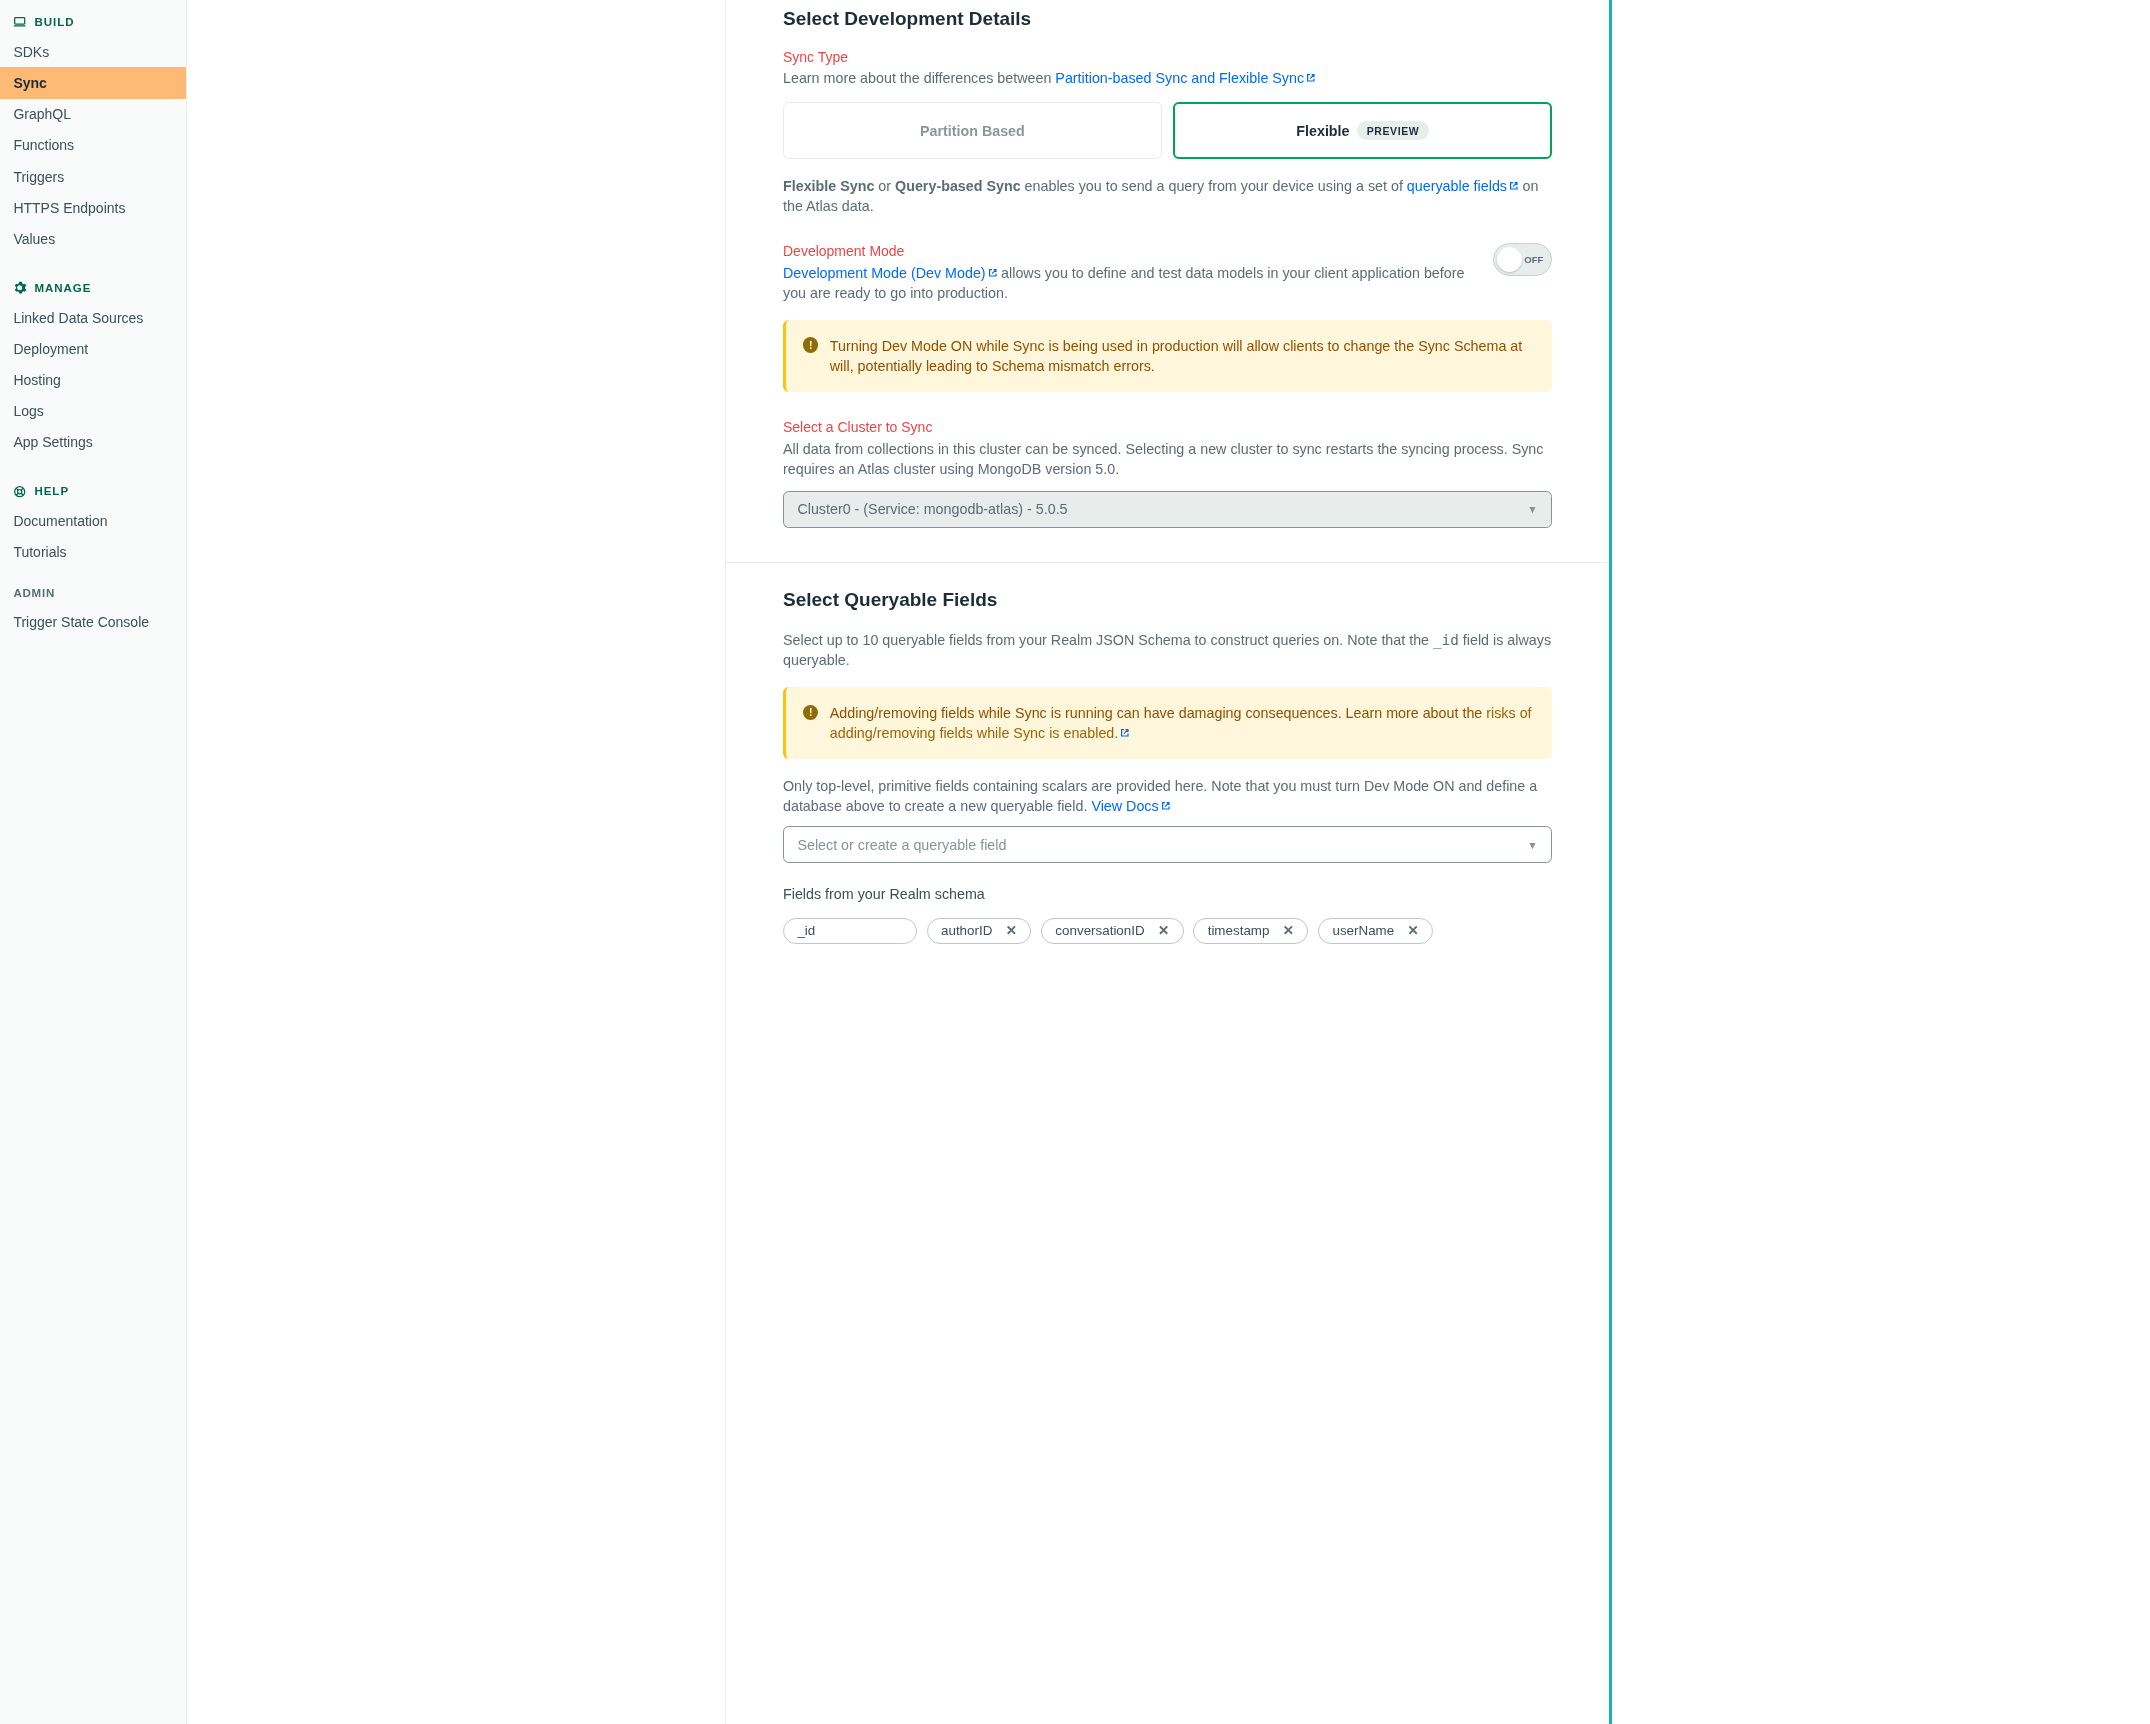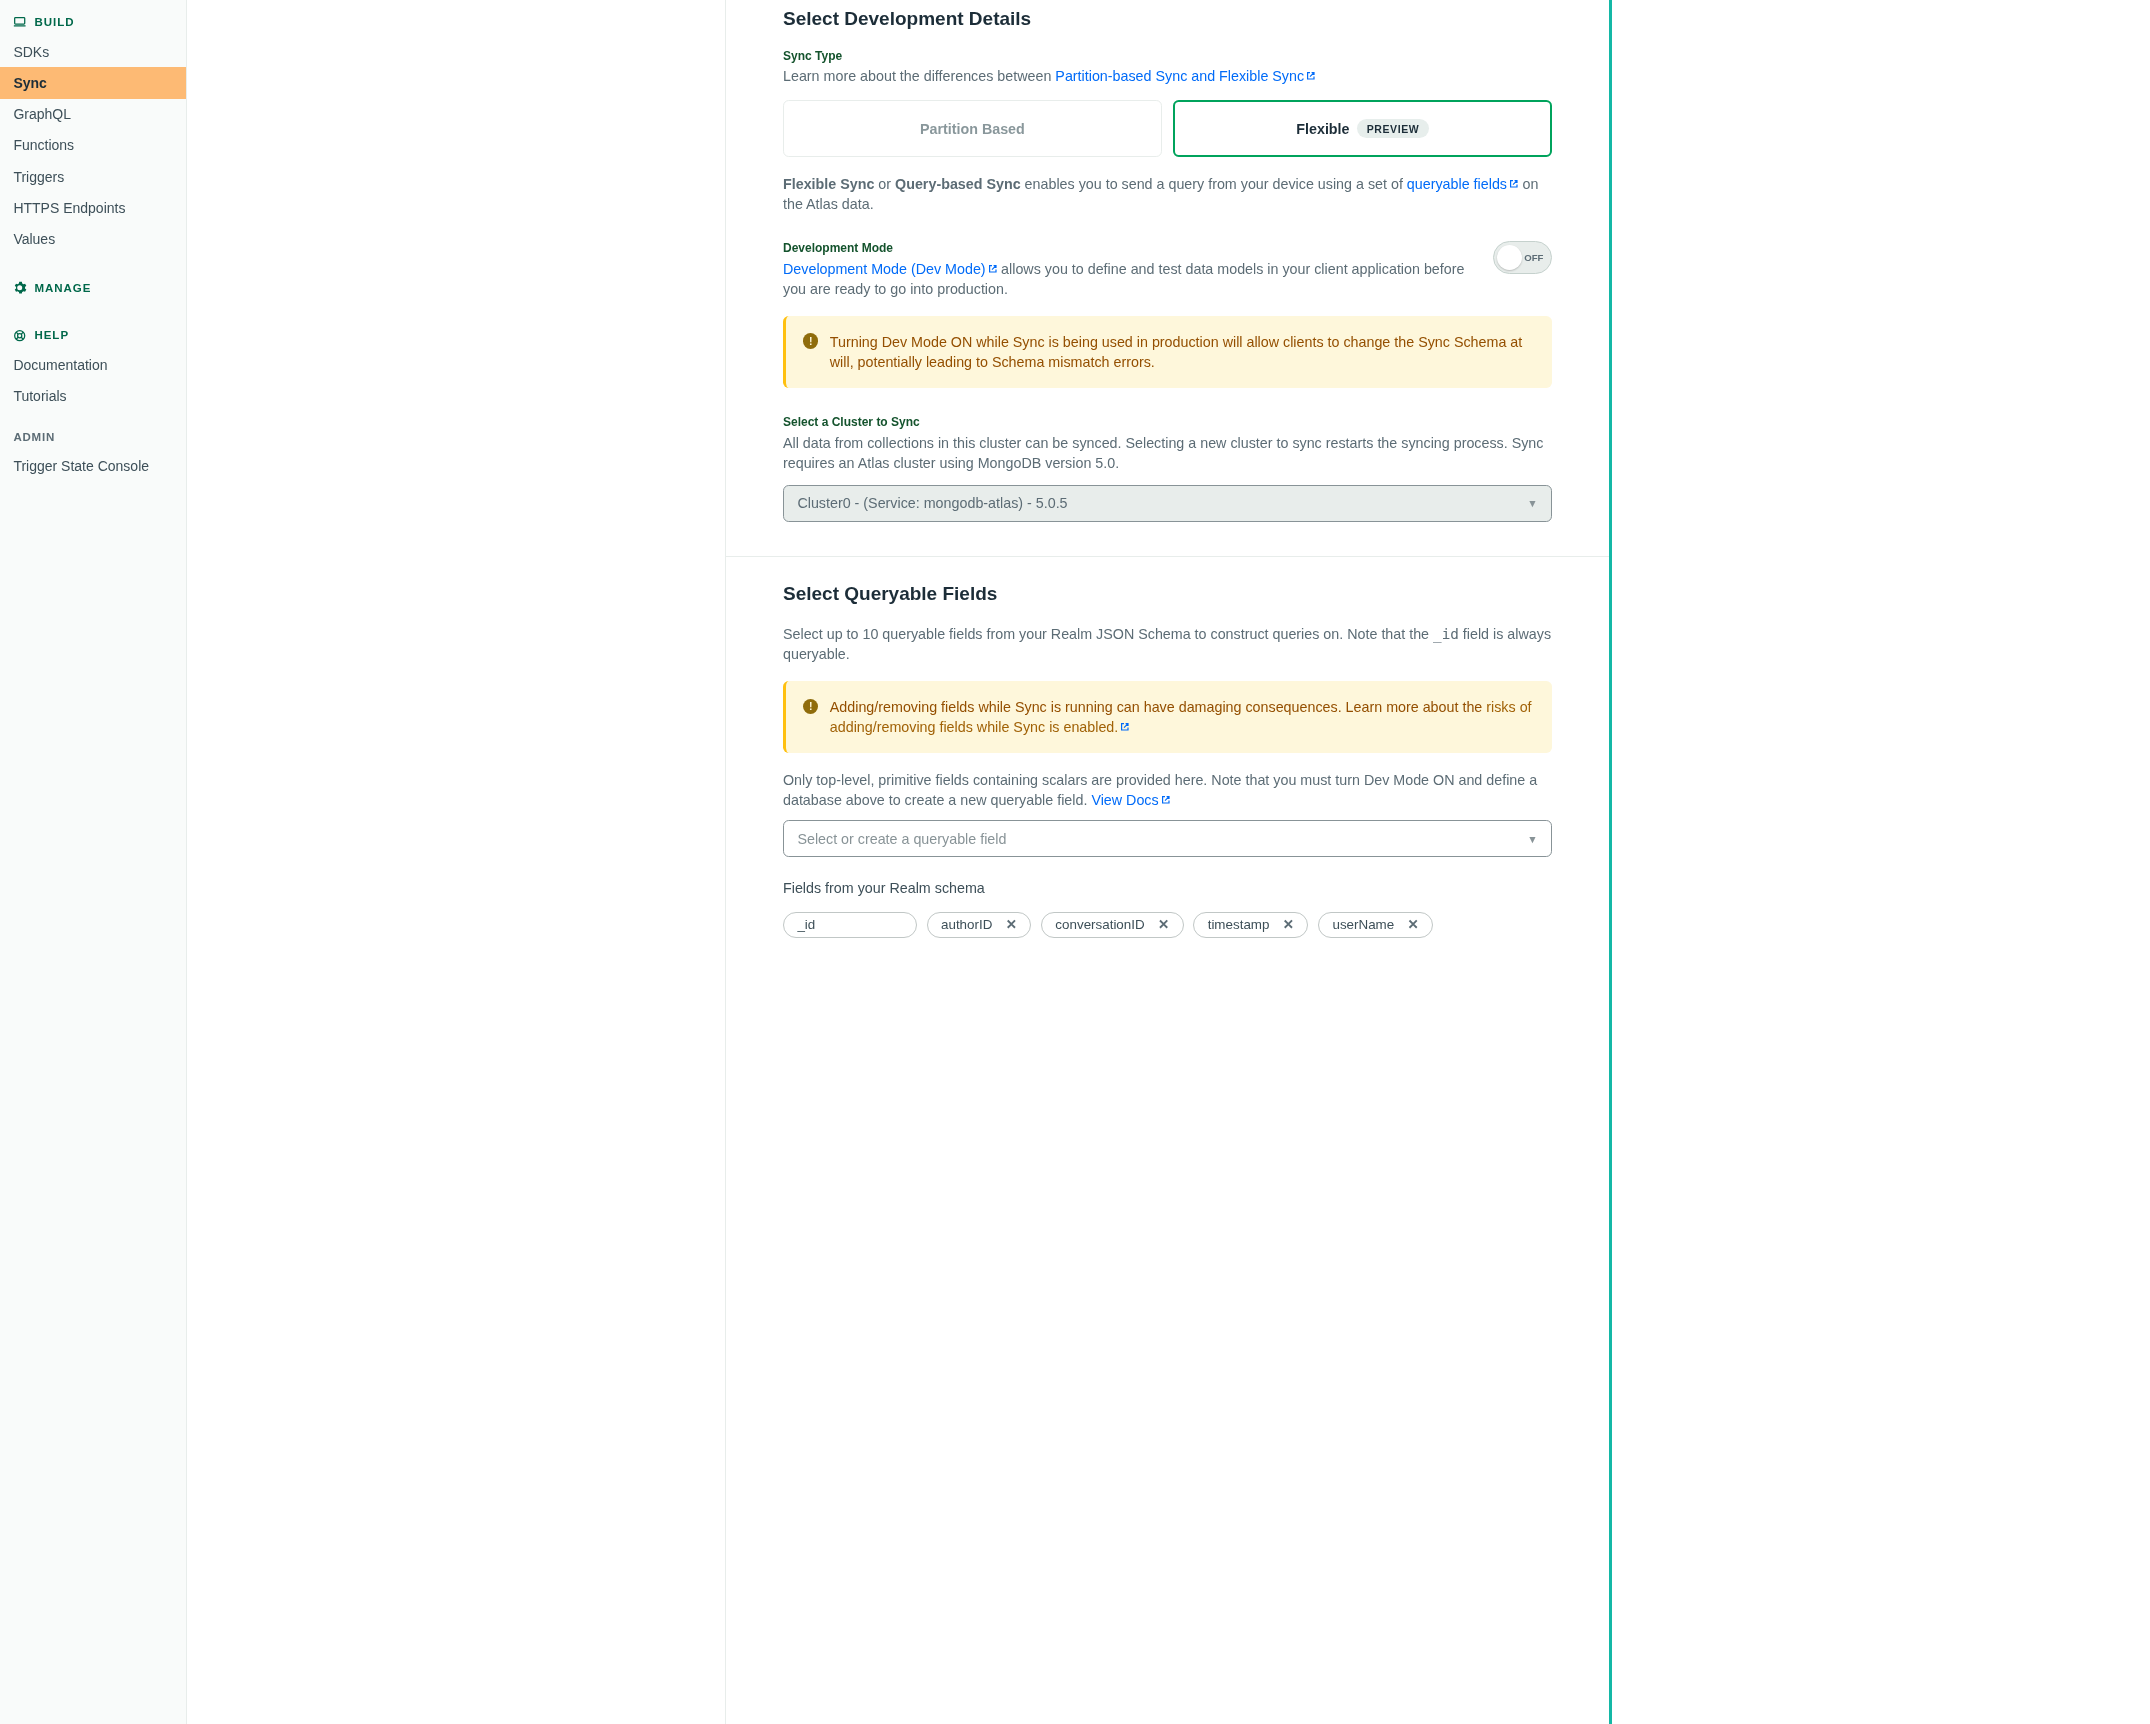--- a/index.html
+++ b/index.html
@@ -11,21 +11,21 @@
   .nav-item { padding: 7.6px 13.4px; color: #3d4f58; cursor: pointer; font-size: 14px; }
   .nav-item.active { background: #fdba74; color: #1c2d38; font-weight: 600; }
   .nav-admin { padding: 19px 13.4px 7.6px; color: #5c6c75; font-size: 11.5px; font-weight: 700; letter-spacing: 0.8px; }
 
   .main-wrap { flex: 1; display: flex; justify-content: center; background: #fff; }
   .main { width: 887px; border-left: 1px solid #e8edeb; border-right: 3px solid #14b8a6; }
   .panel { padding: 7.6px 57px 34px; }
   .panel.bordered { border-bottom: 1px solid #e8edeb; }
 
   h2.section-title { font-size: 19px; font-weight: 700; color: #1c2d38; margin-bottom: 19px; }
-  .field-label { font-size: 12px; font-weight: 700; color: #14532d; margin-bottom: 3.8px; }
+  .field-label { font-size: 14px; font-weight: 400; color: #ef4444; margin-bottom: 3.8px; }
   .desc { color: #5c6c75; font-size: 14.3px; line-height: 1.4; }
   .subblock { margin-top: 27px; }
 
   a.link { color: #016bf8; text-decoration: none; }
   .ext-icon { display: inline-block; width: 9.6px; height: 9.6px; margin-left: 1.9px; vertical-align: 1px; }
 
   .sync-type-tabs { display: flex; gap: 11.5px; margin-top: 13.4px; margin-bottom: 17px; }
   .sync-tab { flex: 1 1 50%; display:flex; align-items:center; justify-content:center; gap:7.6px; border: 1px solid #e8edeb; border-radius: 5.7px; padding: 17px 4px; cursor: pointer; }
   .sync-tab .label { font-weight: 700; color: #89979b; font-size: 14.3px; }
   .sync-tab.active { border: 2.9px solid #00a35c; }
@@ -73,20 +73,27 @@
       <div class="nav-item">HTTPS Endpoints</div>
       <div class="nav-item">Values</div>
     </div>
 
   <div class="nav-section-header" style="margin-top:19px">
     <svg viewBox="0 0 16 16" fill="#00684A">
         <path d="M8 5a3 3 0 100 6 3 3 0 000-6zm6.4 3c0 .3 0 .6-.1.9l1.6 1.3-1.5 2.6-1.9-.7c-.5.4-1 .7-1.6.9L10.6 15H7.4l-.3-2c-.6-.2-1.1-.5-1.6-.9l-1.9.7-1.5-2.6L3.7 8.9C3.6 8.6 3.6 8.3 3.6 8s0-.6.1-.9L2.1 5.8l1.5-2.6 1.9.7c.5-.4 1-.7 1.6-.9L7.4 1h3.2l.3 2c.6.2 1.1.5 1.6.9l1.9-.7 1.5 2.6-1.6 1.3c.1.3.1.6.1.9z"></path>
       </svg>
     <span>MANAGE</span>
   </div>
+  <div id="manage-items">
+      <div class="nav-item">Linked Data Sources</div>
+      <div class="nav-item">Deployment</div>
+      <div class="nav-item">Hosting</div>
+      <div class="nav-item">Logs</div>
+      <div class="nav-item">App Settings</div>
+    </div>
 
   <div class="nav-section-header" style="margin-top:19px">
     <svg viewBox="0 0 16 16" fill="none" stroke="#00684A" stroke-width="1.5">
         <circle cx="8" cy="8" r="6"></circle>
         <circle cx="8" cy="8" r="2.5"></circle>
         <path d="M3.8 3.8l2.4 2.4M12.2 3.8L9.8 6.2M3.8 12.2l2.4-2.4M12.2 12.2L9.8 9.8"></path>
       </svg>
     <span>HELP</span>
   </div>
   <div id="help-items">

